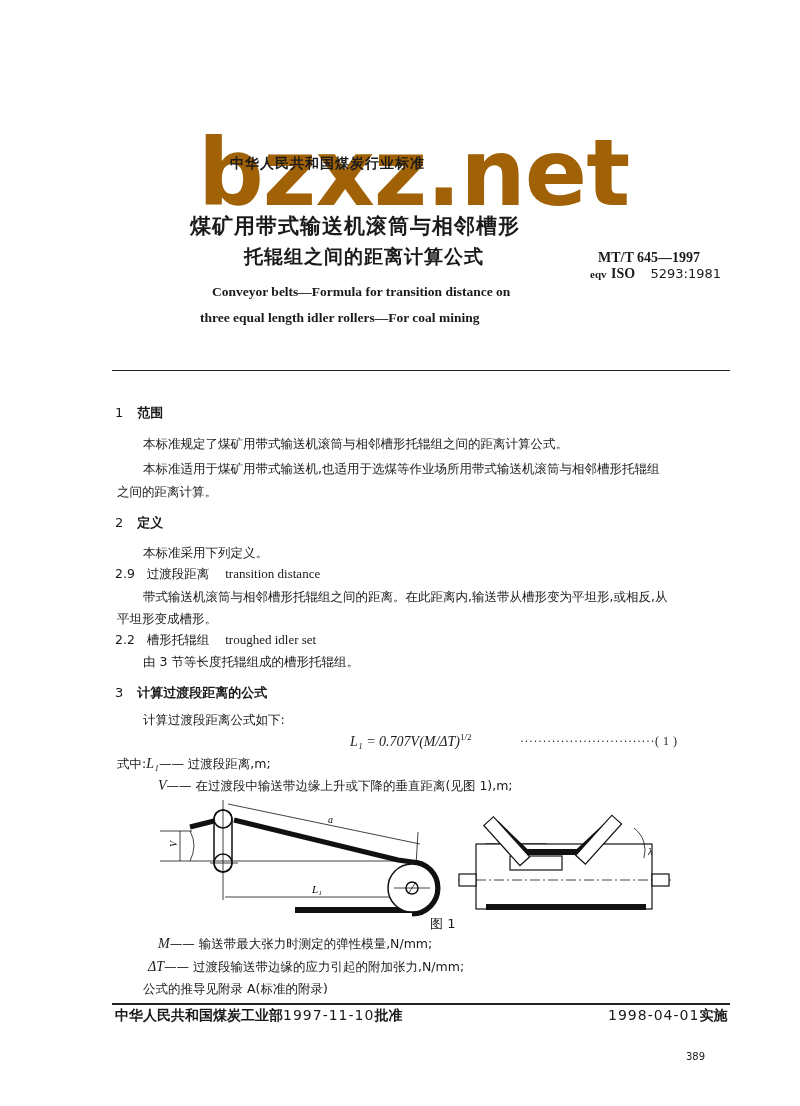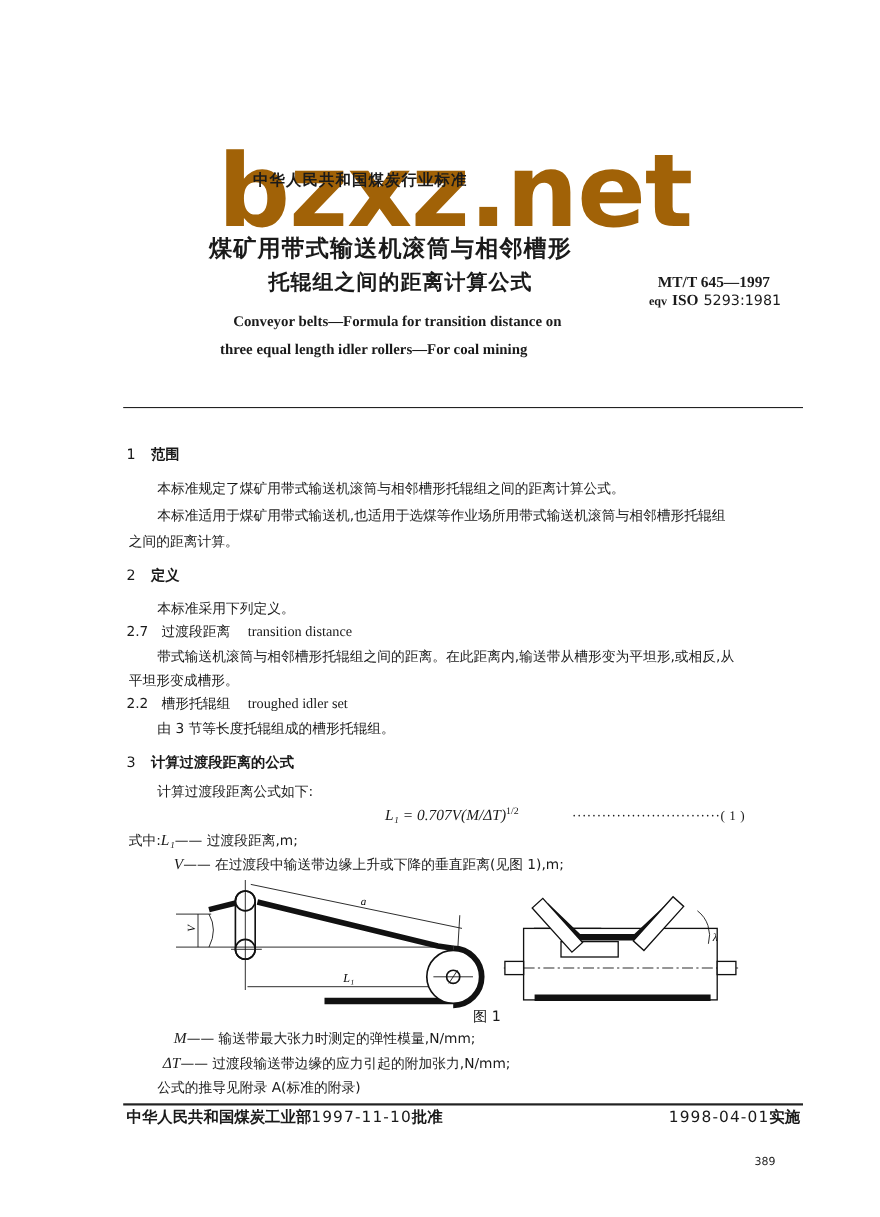--- a/index.html
+++ b/index.html
@@ -11,21 +11,21 @@
   .watermark {
     left: 198px; top: 128px; font-family: "DejaVu Sans", "Liberation Sans", sans-serif;
     font-weight: bold; font-size: 92px; color: #a16207; letter-spacing: -1px; line-height: 1;
     white-space: nowrap; z-index: 0;
   }
   .hdr-cn { left: 230px; top: 155px; font-size: 14px; font-weight: bold; font-family: "DejaVu Sans", sans-serif; z-index: 1; letter-spacing: 1px; }
   .title1 { left: 190px; top: 212px; font-size: 21px; font-weight: bold; font-family: "DejaVu Sans", sans-serif; letter-spacing: 1px; }
   .title2 { left: 232px; top: 244px; font-size: 19px; font-weight: bold; font-family: "DejaVu Sans", sans-serif; letter-spacing: 1px; margin-left: 12px; }
   .stdno { left: 590px; top: 250px; font-size: 14px; line-height: 14px; white-space: nowrap; }
   .stdno b { font-family: "Liberation Serif", serif; }
-  .stdno .mono { font-family: "DejaVu Sans", sans-serif; font-weight: normal; font-size: 13px; }
+  .stdno .mono { font-family: "DejaVu Sans", sans-serif; font-weight: normal; font-size: 13px; margin-left: 11px; }
   .en1 { left: 192px; top: 284px; font-size: 13.5px; font-weight: bold; font-family: "Liberation Serif", serif; white-space: nowrap; margin-left: 20px; }
   .en2 { left: 200px; top: 310px; font-size: 13.5px; font-weight: bold; font-family: "Liberation Serif", serif; white-space: nowrap; }
   .rule { left: 112px; width: 618px; height: 1px; background: #222; }
   .sec { left: 115px; font-size: 13px; font-family: "DejaVu Sans", sans-serif; font-weight: bold; white-space: nowrap; }
   .sec .num { font-weight: normal; margin-right: 14px; }
   .p { font-size: 12.5px; white-space: nowrap; font-family: "DejaVu Sans", sans-serif; }
   .ital { font-style: italic; font-family: Liberation Serif, serif; font-size: 14px; }
   .formula { left: 350px; top: 732px; font-family: "Liberation Serif", serif; font-size: 14px; white-space: nowrap; }
   .formula sup { font-size: 9px; }
   .dots { left: 520px; top: 734px; font-size: 12px; font-family: "Liberation Serif", serif; white-space: nowrap; letter-spacing: 0.5px; }
@@ -63,21 +63,21 @@
 <div class="abs p" style="left:143px;top:436px">本标准规定了煤矿用带式输送机滚筒与相邻槽形托辊组之间的距离计算公式。</div>
 <div class="abs p" style="left:143px;top:461px">本标准适用于煤矿用带式输送机,也适用于选煤等作业场所用带式输送机滚筒与相邻槽形托辊组</div>
 <div class="abs p" style="left:117px;top:484px">之间的距离计算。</div>
 
 <div class="abs sec" style="top:514px">
   <span class="num">2</span><span>定义</span>
 </div>
 <div class="abs p" style="left:143px;top:545px">本标准采用下列定义。</div>
 
 <div class="abs p" style="left:115px;top:566px">
-  <span>2.7</span>&nbsp;&nbsp;&nbsp;<span>过渡段距离</span>&nbsp;&nbsp;&nbsp;&nbsp;<span class="en" style="font-family:'Liberation Serif',serif;font-size:13px">transition distance</span>
+  <span>2.9</span>&nbsp;&nbsp;&nbsp;<span>过渡段距离</span>&nbsp;&nbsp;&nbsp;&nbsp;<span class="en" style="font-family:'Liberation Serif',serif;font-size:13px">transition distance</span>
 </div>
 <div class="abs p" style="left:143px;top:589px">带式输送机滚筒与相邻槽形托辊组之间的距离。在此距离内,输送带从槽形变为平坦形,或相反,从</div>
 <div class="abs p" style="left:117px;top:611px">平坦形变成槽形。</div>
 
 <div class="abs p" style="left:115px;top:632px">
   <span>2.2</span>&nbsp;&nbsp;&nbsp;<span>槽形托辊组</span>&nbsp;&nbsp;&nbsp;&nbsp;<span style="font-family:'Liberation Serif',serif;font-size:13px">troughed idler set</span>
 </div>
 <div class="abs p" style="left:143px;top:654px">由 3 节等长度托辊组成的槽形托辊组。</div>
 
 <div class="abs sec" style="top:684px">

